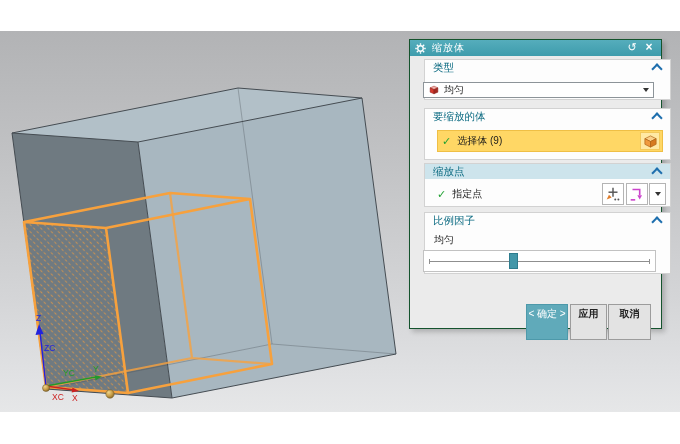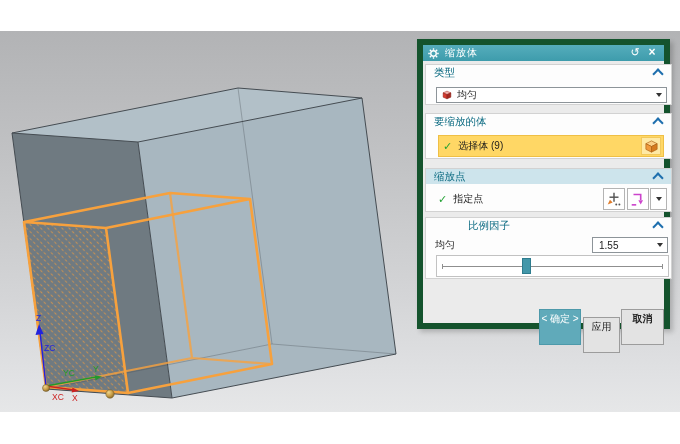--- a/index.html
+++ b/index.html
@@ -13,37 +13,37 @@
   .viewport{
     position:absolute;left:0;top:31px;width:680px;height:381px;
     background:linear-gradient(180deg,#b2b3b5 0%,#c2c3c5 35%,#d4d5d7 70%,#e0e1e3 90%,#e6e7e8 100%);
   }
   svg.scene{position:absolute;left:0;top:0;z-index:2;}
   svg.scene text{font-family:"Liberation Sans","DejaVu Sans",sans-serif;}
 
   
   .dialog{
     position:absolute;left:409px;top:39px;width:253px;height:290px;z-index:10;
-    background:#ebebeb;border:6px solid #14532d;box-sizing:border-box;
+    background:#ebebeb;border:1px solid #14532d;box-sizing:border-box;
     box-shadow:3px 3px 5px rgba(0,0,0,0.20);
-    font-size:10px;color:#222;margin-left:8px;
+    font-size:10px;color:#222;
   }
   .titlebar{
     position:absolute;left:0;top:0;right:0;height:16px;
     background:linear-gradient(180deg,#55adbc,#3e9cac);
     color:#fff;display:flex;align-items:center;
   }
   .titlebar .gear{margin-left:5px;display:inline-flex;}
   .titlebar .title{margin-left:6px;font-size:10px;letter-spacing:1px;}
   .tbtn{position:absolute;top:0;height:16px;line-height:15px;text-align:center;cursor:default;color:#fff;}
   .tbtn.reset{right:22px;width:14px;font-size:11px;}
   .tbtn.close{right:5px;width:14px;font-size:12px;font-weight:bold;}
 
   .group{
-    position:absolute;left:2px;width:247px;background:#fdfdfd;
+    position:absolute;left:14px;width:247px;background:#fdfdfd;
     border:1px solid #d2d2d2;box-sizing:border-box;
   }
   .sec-header{position:relative;height:15px;line-height:15px;}
   .sec-label{position:absolute;left:8px;top:0;color:#0c6b82;font-size:10.5px;}
   .chev{position:absolute;right:9px;width:6px;height:6px;
     border-left:2px solid #1e6fae;border-top:2px solid #1e6fae;}
   .chev.up{top:5px;transform:rotate(45deg);}
   .chev.down{top:2px;transform:rotate(225deg);}
 
   .combo{
@@ -177,21 +177,21 @@
       <svg width="12" height="12" viewBox="0 0 14 14">
         <polygon points="2.5,4.5 7,2.5 11.5,4.5 7,6.5" fill="#f2b3ad" stroke="#a32921" stroke-width="0.6"></polygon>
         <polygon points="2.5,4.5 7,6.5 7,11.5 2.5,9.5" fill="#d63a2e" stroke="#8a211b" stroke-width="0.6"></polygon>
         <polygon points="7,6.5 11.5,4.5 11.5,9.5 7,11.5" fill="#a32921" stroke="#8a211b" stroke-width="0.6"></polygon>
       </svg>
     </span>
     <span class="lbl">均匀</span>
     <span class="tri"></span>
   </div>
 
-  <div class="group" style="top:68px;height:46px;">
+  <div class="group" style="top:68px;height:52px;">
     <div class="sec-header">
       <span class="sec-label">要缩放的体</span>
       <span class="chev up"></span>
     </div>
     <div class="sel-row" style="top:21px;">
       <span class="check">✓</span>
       <span class="row-label">选择体 (9)</span>
       <span class="cube-slot">
         <svg width="15" height="15" viewBox="0 0 16 16">
           <polygon points="2,5 8,2 14,5 8,8" fill="#fbd089" stroke="#a95f12" stroke-width="0.7"></polygon>
@@ -225,37 +225,33 @@
         <path d="M5,5 H13 V11" fill="none" stroke="#cc44cc" stroke-width="1.8"></path>
         <polygon points="13,16 10.4,11.5 15.6,11.5" fill="#cc44cc"></polygon>
         <line x1="3" y1="16.5" x2="8" y2="16.5" stroke="#cc44cc" stroke-width="1.8"></line>
       </svg>
     </div>
     <div class="icon-btn narrow" style="left:224px;top:19px;">
       <span class="tri"></span>
     </div>
   </div>
 
-  <div class="group" style="top:172px;height:62px;padding-left:34px;">
+  <div class="group" style="top:172px;height:62px;">
     <div class="sec-header">
       <span class="sec-label">比例因子</span>
       <span class="chev up"></span>
     </div>
     <div class="plain-row" style="left:9px;top:19px;height:16px;">
       <span>均匀</span>
     </div>
-  </div>
-  <div class="combo" style="left:169px;top:192px;width:76px;height:16px;">
-    <span class="lbl" style="margin-left:2px;">1.55</span>
-    <span class="tri"></span>
   </div>
   <div class="slider" style="left:13px;top:210px;width:233px;">
     <div class="track"></div>
     <div class="tick" style="left:5px;"></div>
     <div class="tick" style="right:5px;"></div>
     <div class="handle"></div>
   </div>
 
 
   <div class="btn ok" style="top:264px;">&lt; 确定 &gt;</div>
-  <div class="btn apply" style="top:272px;">应用</div>
+  <div class="btn apply" style="top:264px;font-weight:bold;">应用</div>
   <div class="btn cancel" style="top:264px;font-weight:bold;">取消</div>
 </div>
 
 </body></html>

